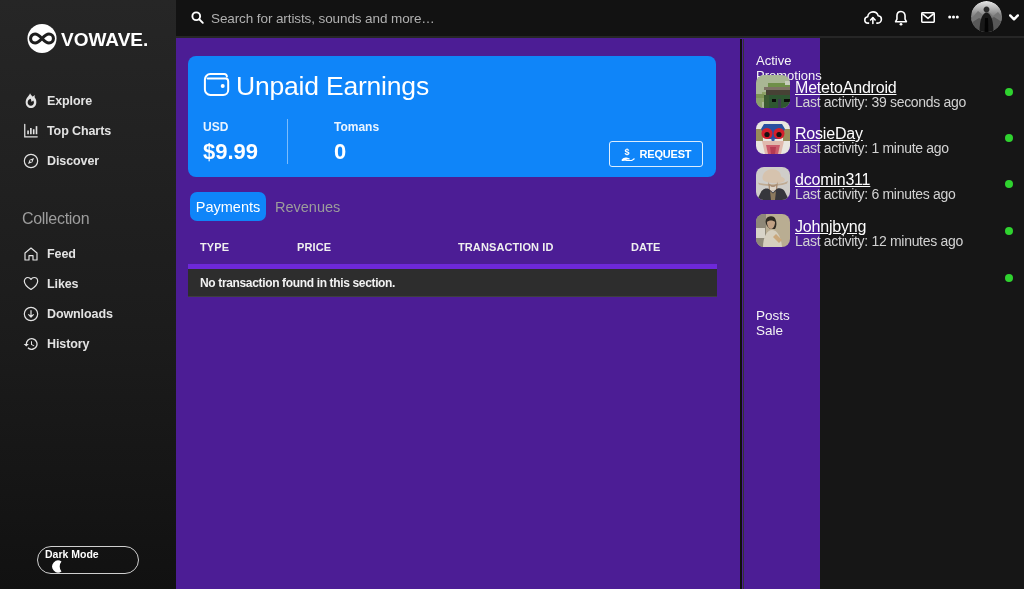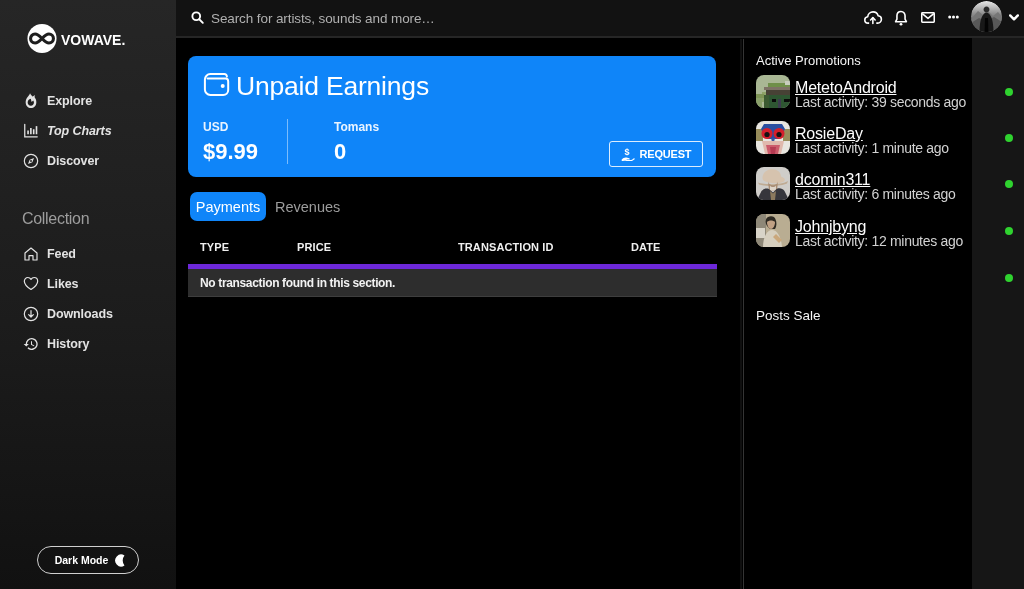--- a/index.html
+++ b/index.html
@@ -1,31 +1,31 @@
 <!DOCTYPE html>
 <html><head>
 <meta charset="utf-8">
 <style>
   * { margin:0; padding:0; box-sizing:border-box; }
   html,body { width:1024px; height:589px; overflow:hidden; background:#161616;
     font-family:"Liberation Sans", sans-serif; }
-  .stage { position:relative; width:972px; height:589px; background:#000000; }
+  .stage { position:relative; width:820px; height:589px; background:#4c1d95; }
 
   
   .sidebar { position:absolute; left:0; top:0; width:176px; height:589px;
     background:linear-gradient(180deg,#262626 0%, #1c1c1c 55%, #111 100%); z-index:5; }
   .logo { position:absolute; left:27px; top:23px; display:flex; align-items:center; }
-  .logo-text { color:#fff; font-weight:bold; font-size:14px; letter-spacing:0; margin-left:4px; margin-top:3px;text-align:right; }
+  .logo-text { color:#fff; font-weight:bold; font-size:19px; letter-spacing:0; margin-left:4px; margin-top:3px;text-align:right; }
   .menu-item { position:absolute; left:22px; display:flex; align-items:center; color:#e3e3e3;
     font-size:12.5px; font-weight:bold; letter-spacing:-0.1px; }
   .menu-item .ic { width:17px; height:17px; margin-right:8px; display:flex; align-items:center; justify-content:center; flex:0 0 auto; }
   .section-title { position:absolute; left:22px; color:#9d9d9d; font-size:16px; letter-spacing:-0.3px; }
   .darkmode { position:absolute; left:37px; top:546px; width:102px; height:28px; padding-left:7px;
-    border:1px solid #cfcfcf; border-radius:14px; display:flex; align-items:center;
-    justify-content:center; color:#fff; font-size:10.5px; font-weight:bold; letter-spacing:0; }
+    border:1px solid #cfcfcf; border-radius:14px; display:flex; align-items:flex-start;
+    justify-content:center; color:#fff; font-size:10.5px; font-weight:bold; letter-spacing:0;flex-direction:column; }
 
   
   .topbar { position:absolute; left:176px; top:0; width:848px; height:38px;
     background:#121212; border-bottom:2px solid #262626; z-index:4; }
   .search-ph { position:absolute; left:35px; top:10.5px; color:#b0b0b0; font-size:13.5px; letter-spacing:-0.1px; }
 
   
   .card { position:absolute; left:188px; top:56px; width:528px; height:121px;
     background:#0f85f9; border-radius:8px; color:#fff; }
   .card-title { position:absolute; left:48px; top:15px; font-size:26.5px; letter-spacing:-0.2px; color:#fff; font-weight:400; }
@@ -125,21 +125,21 @@
 
     <div class="menu-item" style="top:92px;">
       <span class="ic">
           <svg width="16" height="17" viewBox="0 0 24 24" fill="#e3e3e3">
             <path d="M10.5 1 C9.8 4.5 4 8 4 14.5 C4 19.8 7.8 23.2 12 23.2 C16.2 23.2 20 19.8 20 14.5 C20 11.4 18.7 9 17.4 7.3 L17.6 3.8 C15.6 5.8 14.6 6.3 13.9 5.5 C12.4 4 11 2.5 10.5 1 Z"></path>
             <path d="M11.7 9.4 C8.7 10.1 7 12.3 7 14.9 C7 17.7 9 19.7 11.8 19.7 C14.5 19.7 16.4 17.7 16.4 15 C16.4 13.8 16 12.7 15.3 11.9 L12.9 14.2 Z" fill="#1e1e1e"></path>
           </svg>
         </span>
       <span>Explore</span>
     </div>
-    <div class="menu-item" style="top:122px;font-style:italic;">
+    <div class="menu-item" style="top:122px;">
       <span class="ic">
           <svg width="16" height="15" viewBox="0 0 24 24" fill="none" stroke="#e3e3e3" stroke-width="2">
             <path d="M2 2 V22 H22" stroke-linecap="round"></path>
             <rect x="6" y="12" width="2.6" height="6" fill="#e3e3e3" stroke="none"></rect>
             <rect x="10.5" y="8" width="2.6" height="10" fill="#e3e3e3" stroke="none"></rect>
             <rect x="15" y="10" width="2.6" height="8" fill="#e3e3e3" stroke="none"></rect>
             <rect x="19.5" y="5" width="2.6" height="13" fill="#e3e3e3" stroke="none"></rect>
           </svg>
         </span>
       <span>Top Charts</span>

